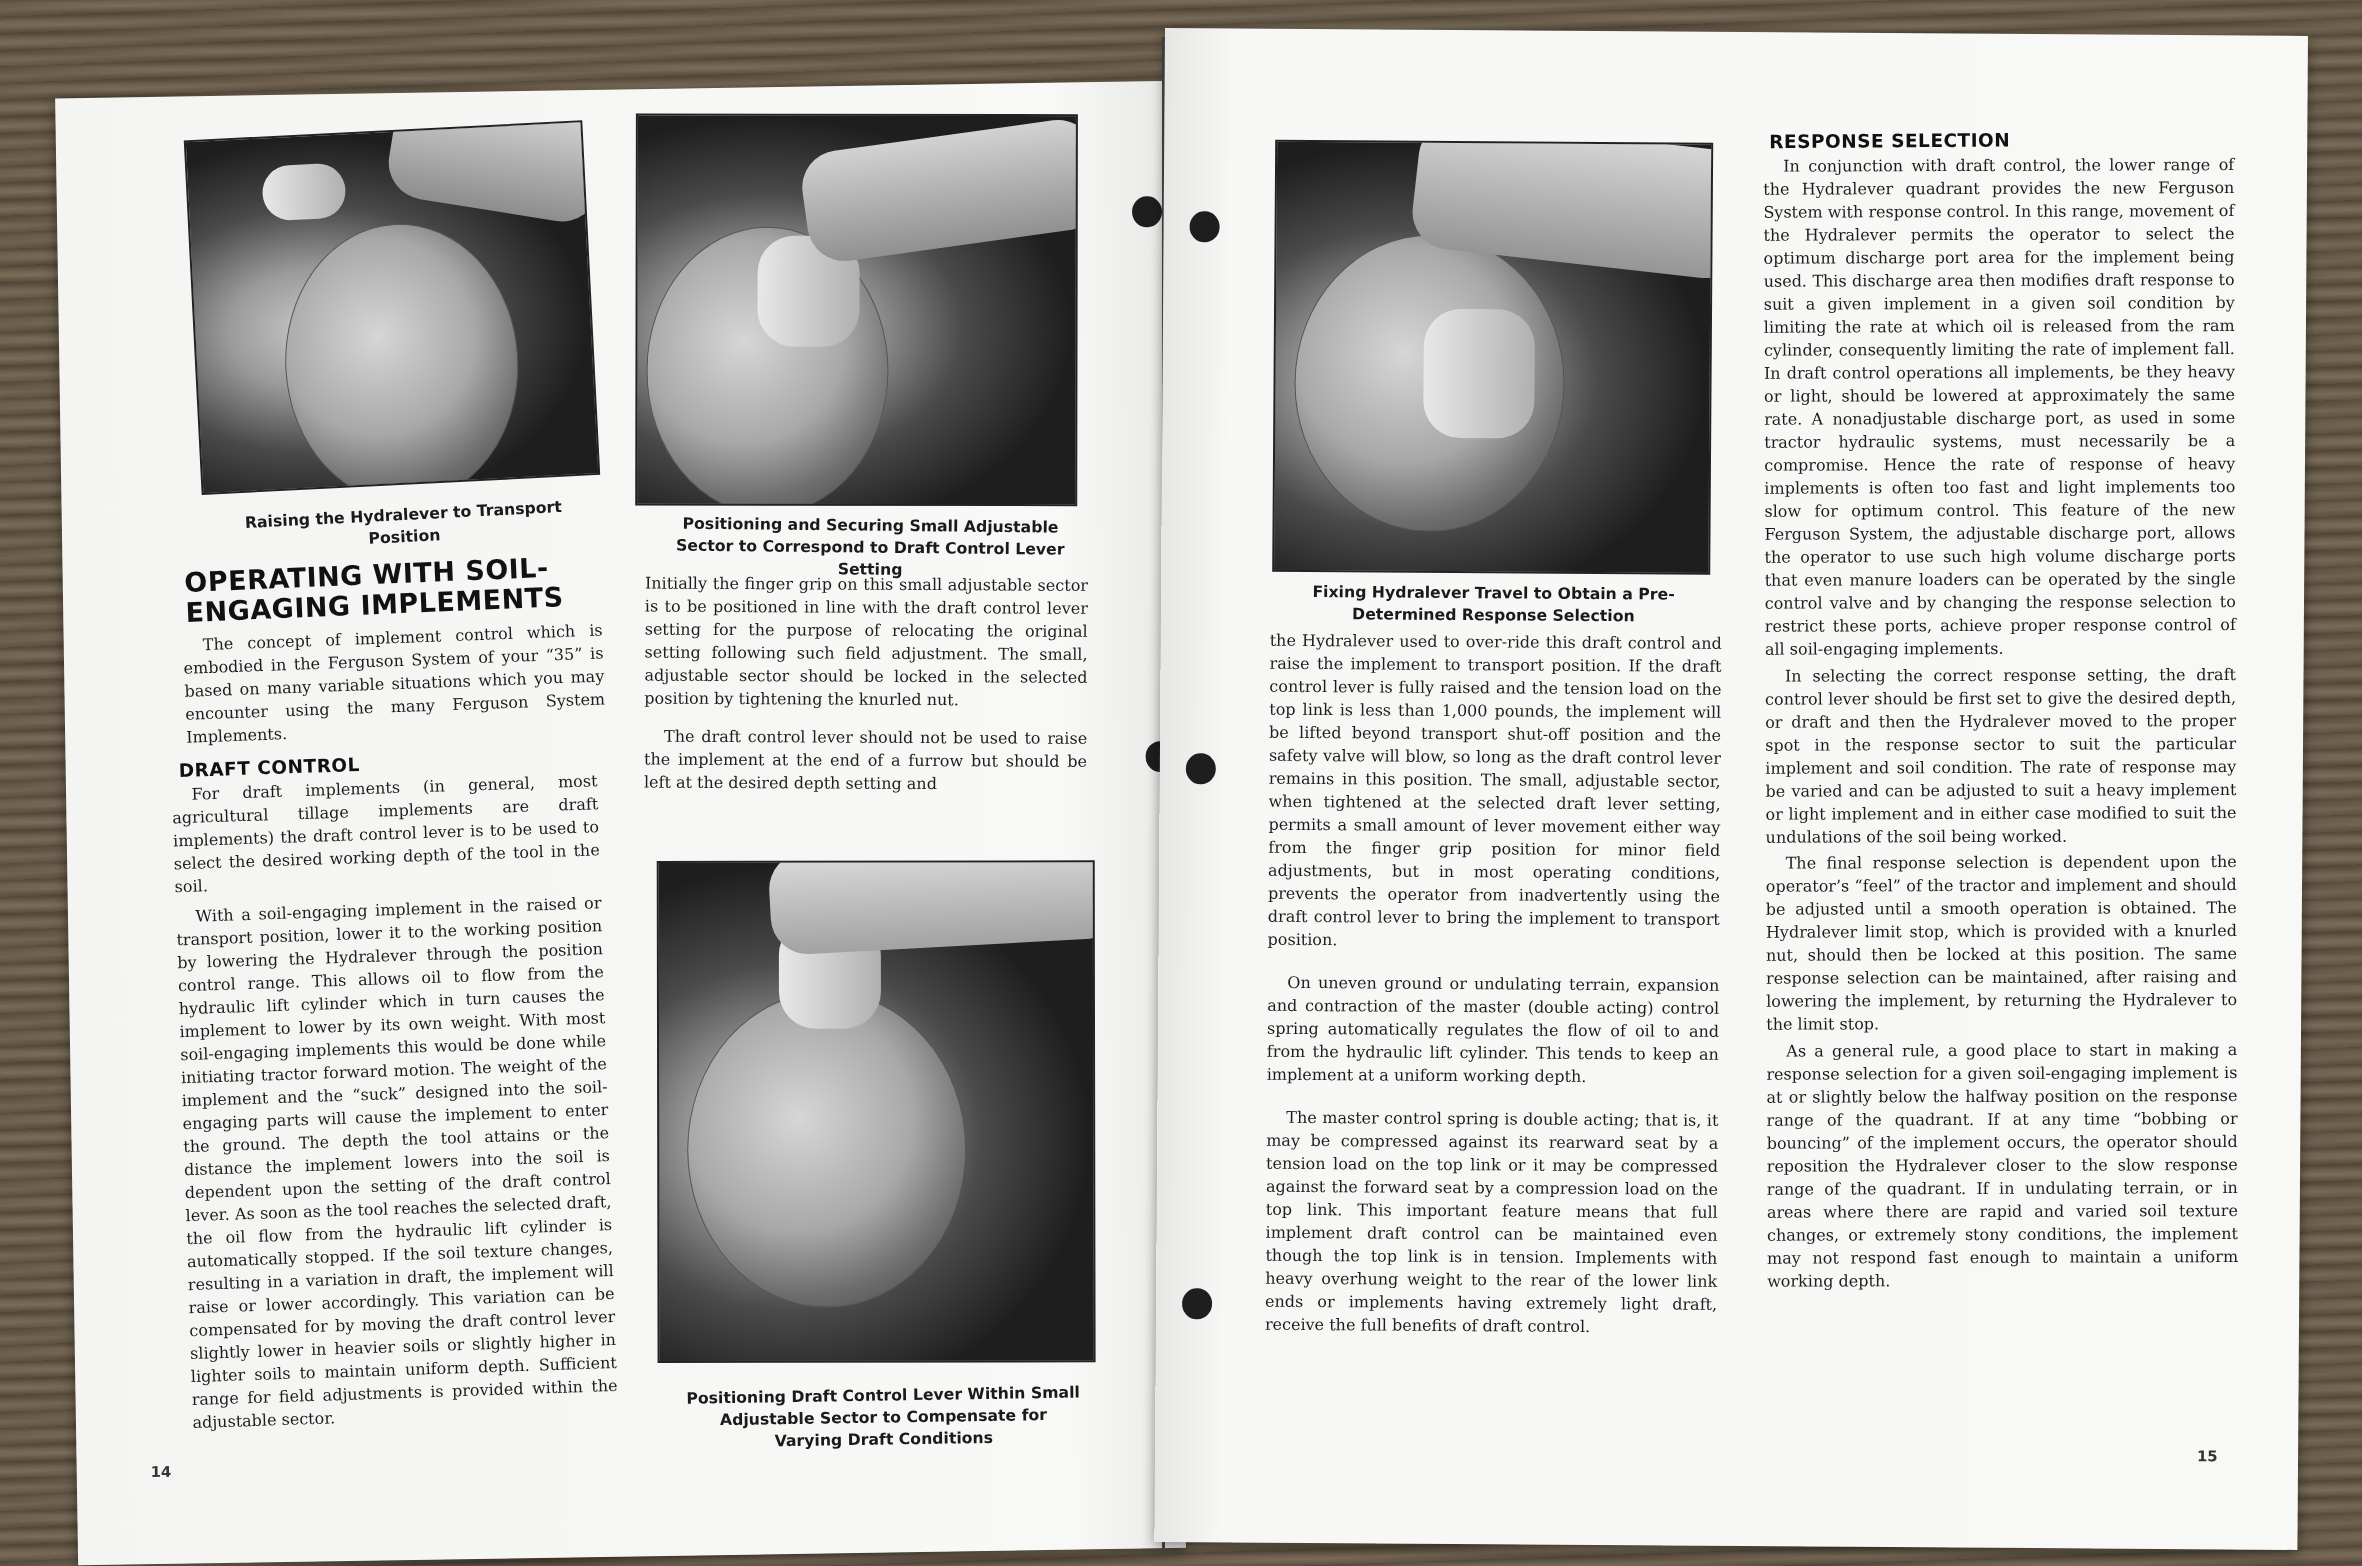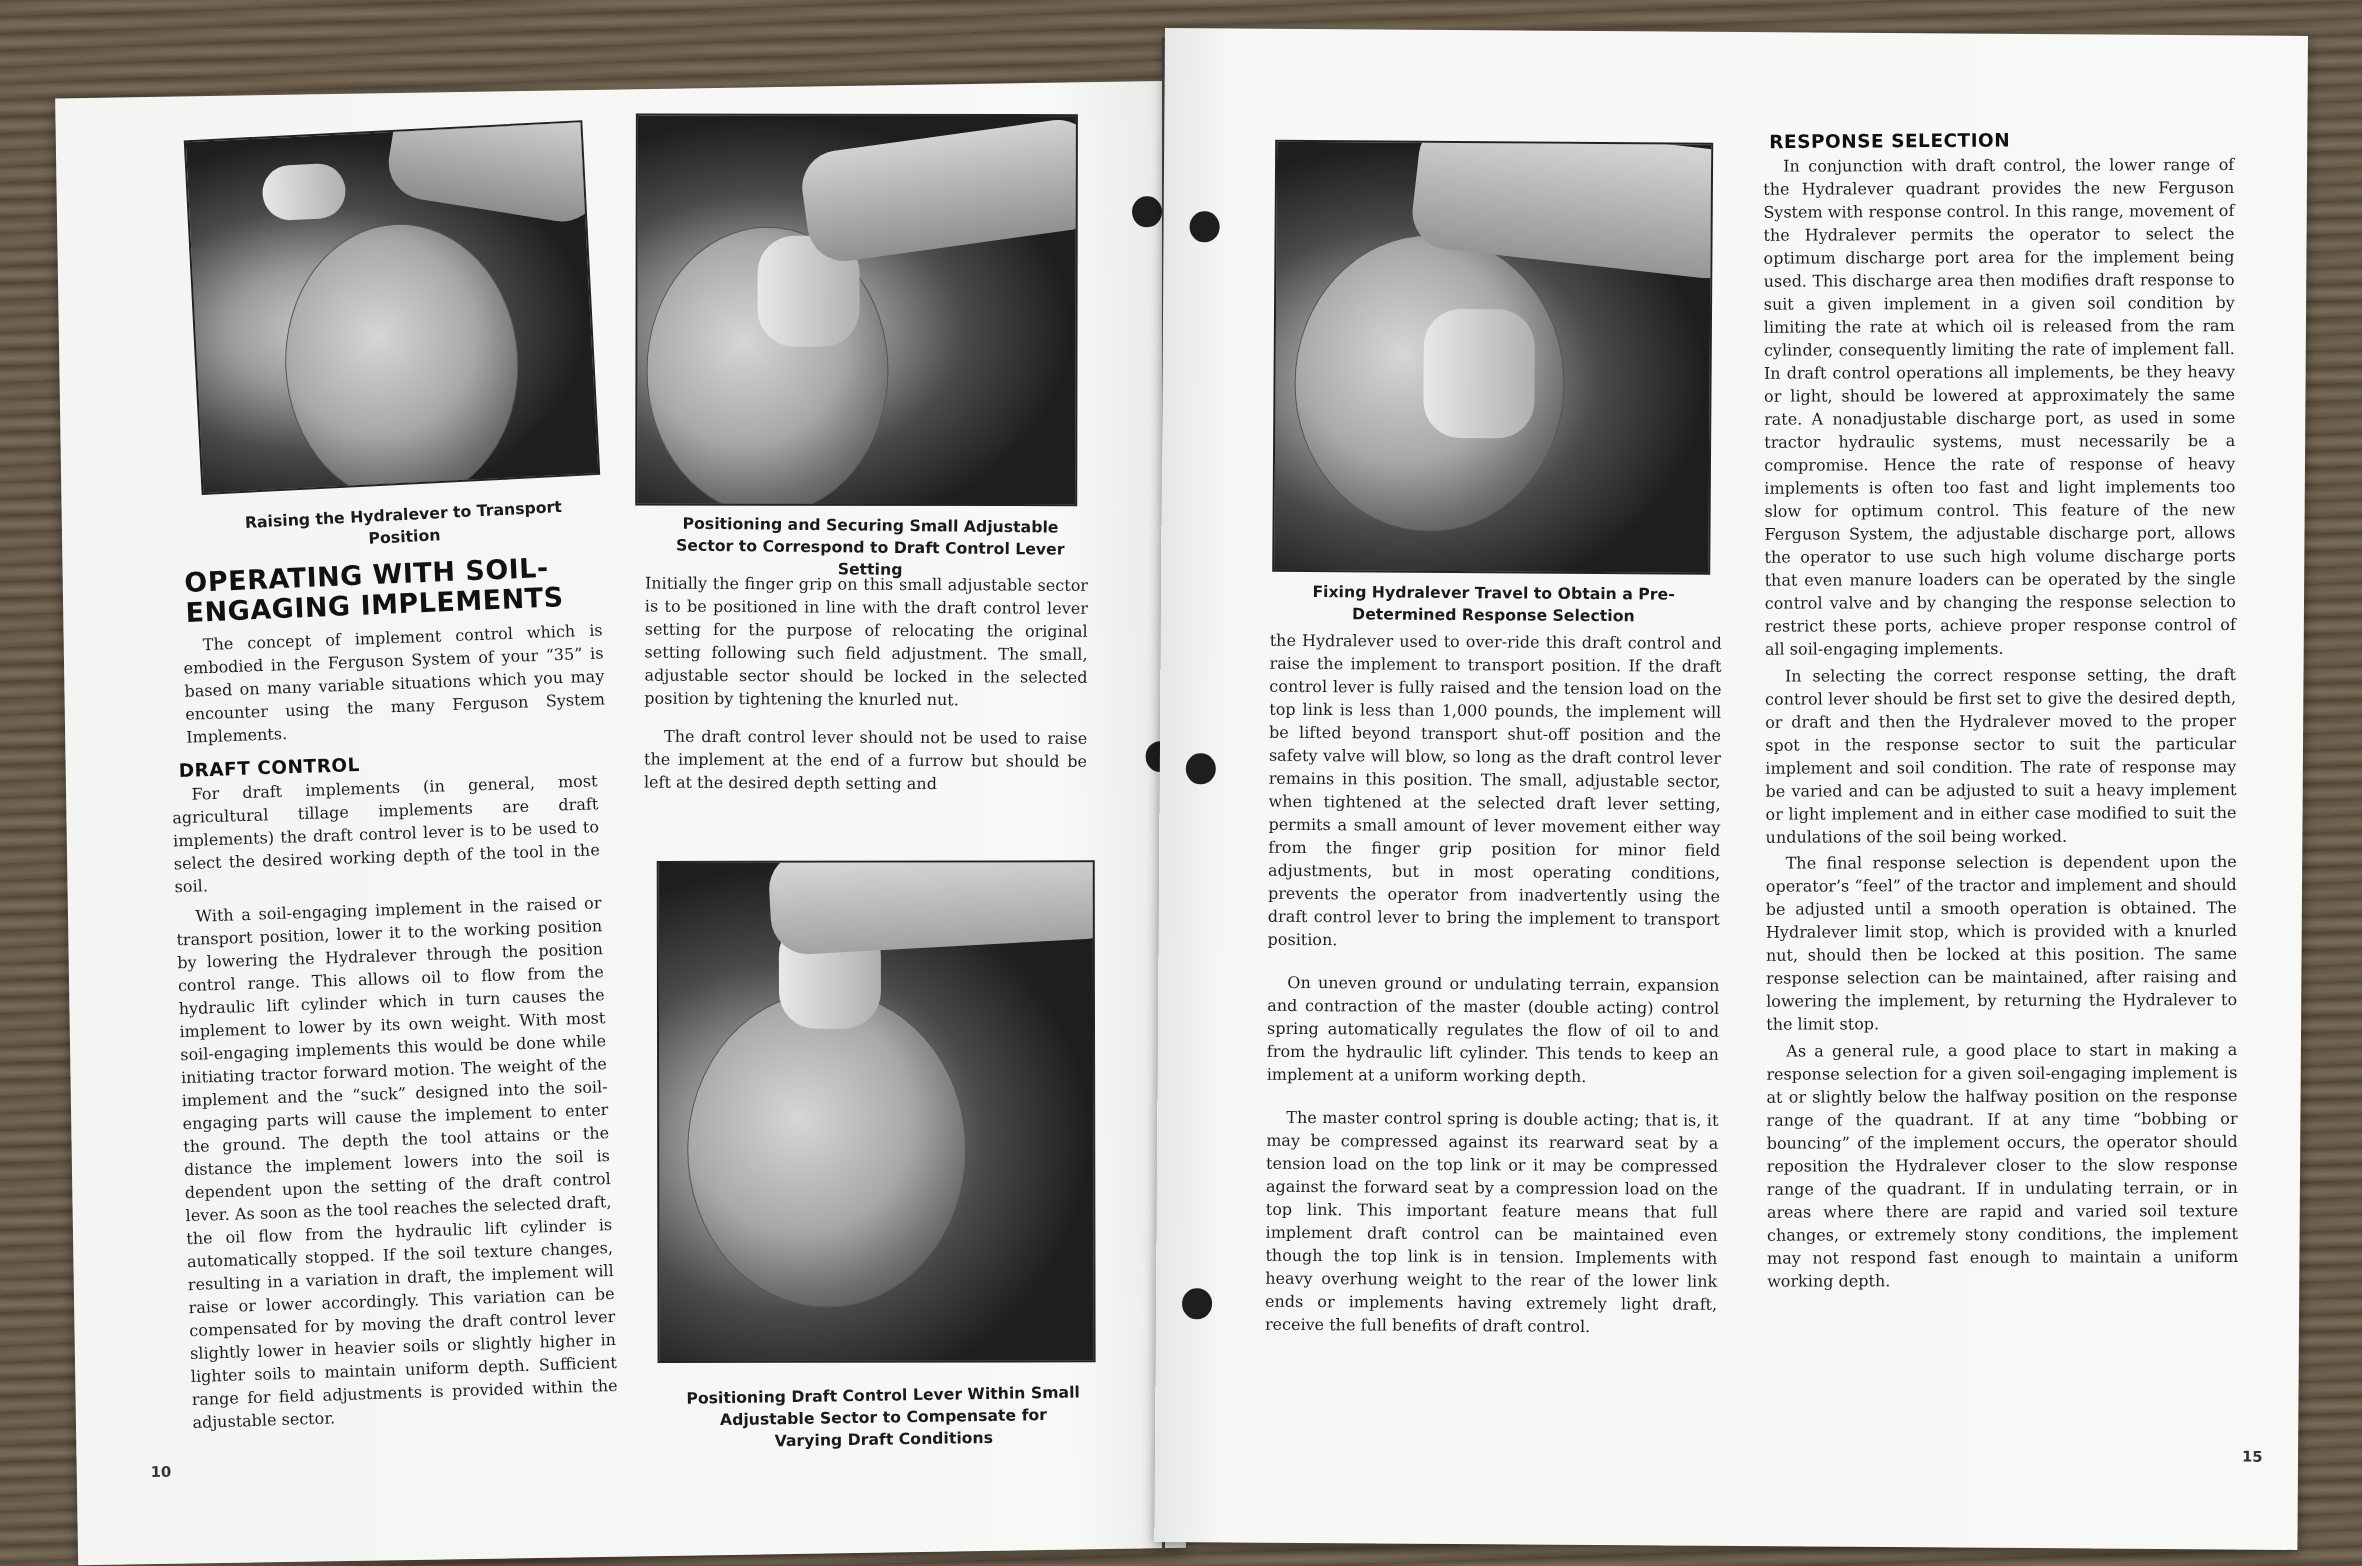--- a/index.html
+++ b/index.html
@@ -98,21 +98,21 @@
     <p class="gap">The draft control lever should not be used to raise the implement at the end of a furrow but should be left at the desired depth setting and</p>
   </div>
 
   <div class="photo" style="left:586px; top:775px; width:434px; height:498px; transform:rotate(0.8deg);">
     <div class="disc" style="left:28px; top:129px; width:277px; height:314px;"></div>
     <div class="arm" style="left:120px; top:55px; width:102px; height:111px;"></div>
     <div class="arm" style="left:111px; top:-18.5px; width:351px; height:102px; transform:rotate(-3deg); background:linear-gradient(180deg,#dcdcdc,#a2a2a2);"></div>
   </div>
   <div class="caption" style="left:609px; top:1299px; width:397px;">Positioning Draft Control Lever Within Small Adjustable Sector to Compensate for Varying Draft Conditions</div>
 
-  <div class="pagenum" style="left:74px; top:1366px;">10</div>
+  <div class="pagenum" style="left:74px; top:1366px;">14</div>
 
   <div class="hole" style="left:1075px; top:115px;"></div>
   <div class="hole" style="left:1080px; top:660px;"></div>
 </div>
 
 <div class="spine"></div>
 
 <div class="page right">
 
   <div class="hole" style="left:26px; top:183px;"></div>
@@ -134,15 +134,15 @@
 
   <div class="heading h2" style="left:605px; top:97px; width:277px; transform:rotate(-0.8deg);">RESPONSE SELECTION</div>
 
   <div class="text" style="left:605px; top:120px; width:471px; transform:rotate(-0.6deg);">
     <p>In conjunction with draft control, the lower range of the Hydralever quadrant provides the new Ferguson System with response control. In this range, movement of the Hydralever permits the operator to select the optimum discharge port area for the implement being used. This discharge area then modifies draft response to suit a given implement in a given soil condition by limiting the rate at which oil is released from the ram cylinder, consequently limiting the rate of implement fall. In draft control operations all implements, be they heavy or light, should be lowered at approximately the same rate. A nonadjustable discharge port, as used in some tractor hydraulic systems, must necessarily be a compromise. Hence the rate of response of heavy implements is often too fast and light implements too slow for optimum control. This feature of the new Ferguson System, the adjustable discharge port, allows the operator to use such high volume discharge ports that even manure loaders can be operated by the single control valve and by changing the response selection to restrict these ports, achieve proper response control of all soil-engaging implements.</p>
     <p style="margin-top:3.7px;">In selecting the correct response setting, the draft control lever should be first set to give the desired depth, or draft and then the Hydralever moved to the proper spot in the response sector to suit the particular implement and soil condition. The rate of response may be varied and can be adjusted to suit a heavy implement or light implement and in either case modified to suit the undulations of the soil being worked.</p>
     <p style="margin-top:3.7px;">The final response selection is dependent upon the operator’s “feel” of the tractor and implement and should be adjusted until a smooth operation is obtained. The Hydralever limit stop, which is provided with a knurled nut, should then be locked at this position. The same response selection can be maintained, after raising and lowering the implement, by returning the Hydralever to the limit stop.</p>
     <p style="margin-top:3.7px;">As a general rule, a good place to start in making a response selection for a given soil-engaging implement is at or slightly below the halfway position on the response range of the quadrant. If at any time “bobbing or bouncing” of the implement occurs, the operator should reposition the Hydralever closer to the slow response range of the quadrant. If in undulating terrain, or in areas where there are rapid and varied soil texture changes, or extremely stony conditions, the implement may not respond fast enough to maintain a uniform working depth.</p>
   </div>
 
-  <div class="pagenum" style="left:1087px; top:1412px;">15</div>
+  <div class="pagenum" style="left:1042px; top:1412px;">15</div>
 </div>
 
 
 </body></html>

